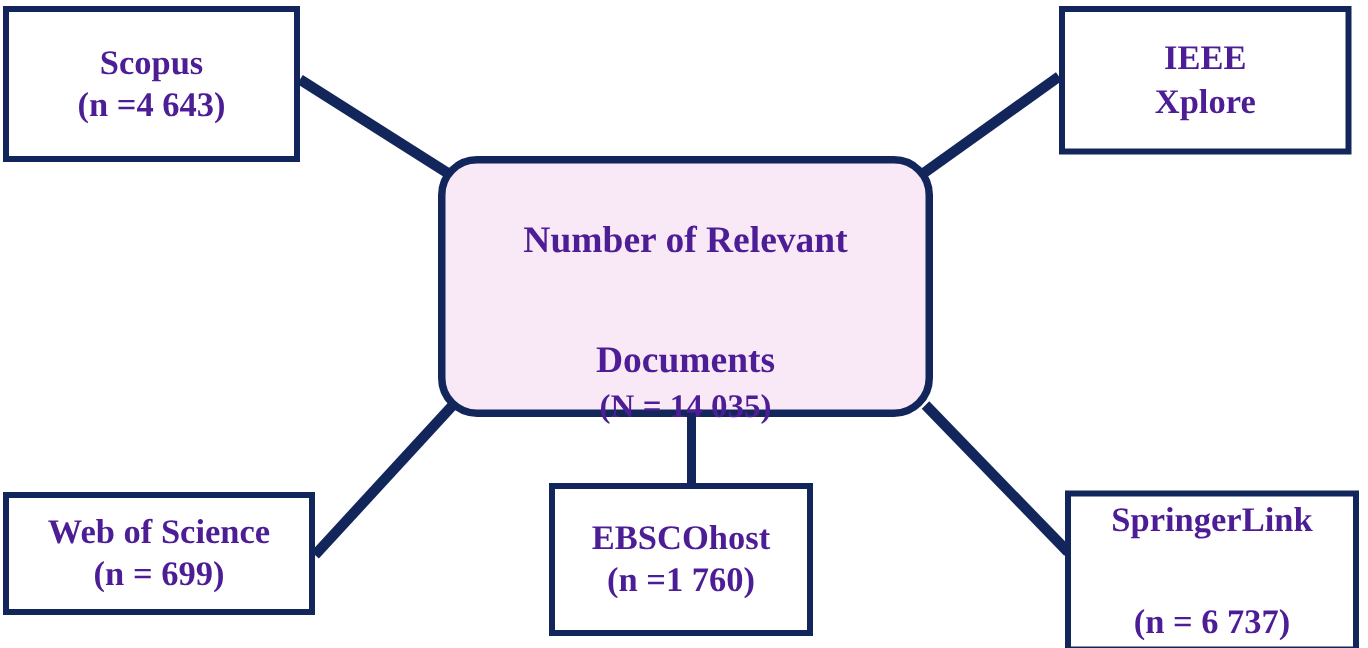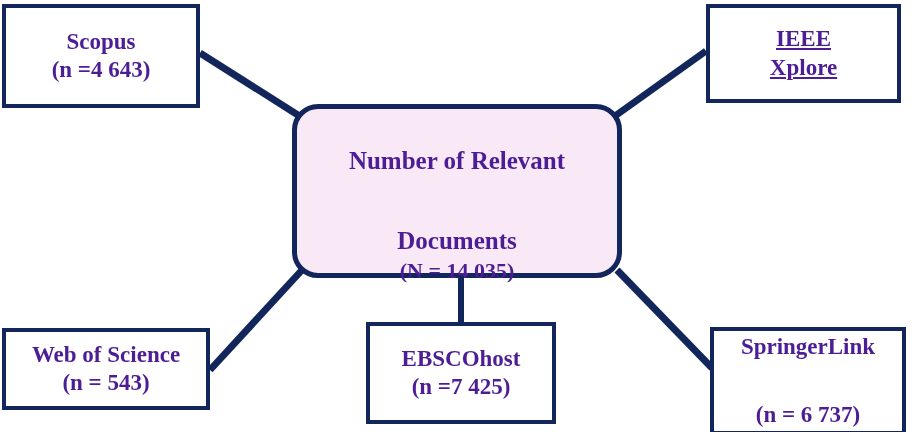--- a/index.html
+++ b/index.html
@@ -47,28 +47,27 @@
   }
 
   
   #node-scopus {
     left: 2px; top: 4px; width: 198px; height: 104px;
     font-size: 23px;
   }
   #node-ieee {
     left: 706px; top: 4px; width: 195px; height: 99px;
     font-size: 23px;
-    text-decoration: underline;
   }
   #node-wos {
     left: 2px; top: 328px; width: 208px; height: 82px;
     font-size: 23px;
   }
   #node-ebsco {
-    left: 366px; top: 322px; width: 190px; height: 102px;
+    left: 366px; top: 322px; width: 176px; height: 102px;
     font-size: 23px;
   }
   #node-springer {
     left: 710px; top: 327px; width: 196px; height: 108px;
     font-size: 23px;
     gap: 40px;
   }
 
   
   #node-center {
@@ -118,26 +117,26 @@
   </div>
 
   <div class="node" id="node-center">
     <span class="line title1">Number of Relevant</span>
     <span class="line title2">Documents</span>
     <span class="line count">(N = 14 035)</span>
   </div>
 
   <div class="node" id="node-wos">
     <span class="line">Web of Science</span>
-    <span class="line">(n = 543)</span>
+    <span class="line">(n = 699)</span>
   </div>
 
   <div class="node" id="node-ebsco">
     <span class="line">EBSCOhost</span>
-    <span class="line">(n =7 425)</span>
+    <span class="line">(n =1 760)</span>
   </div>
 
   <div class="node" id="node-springer">
     <span class="line">SpringerLink</span>
     <span class="line">(n = 6 737)</span>
   </div>
 
 </div>
 
 </body></html>

